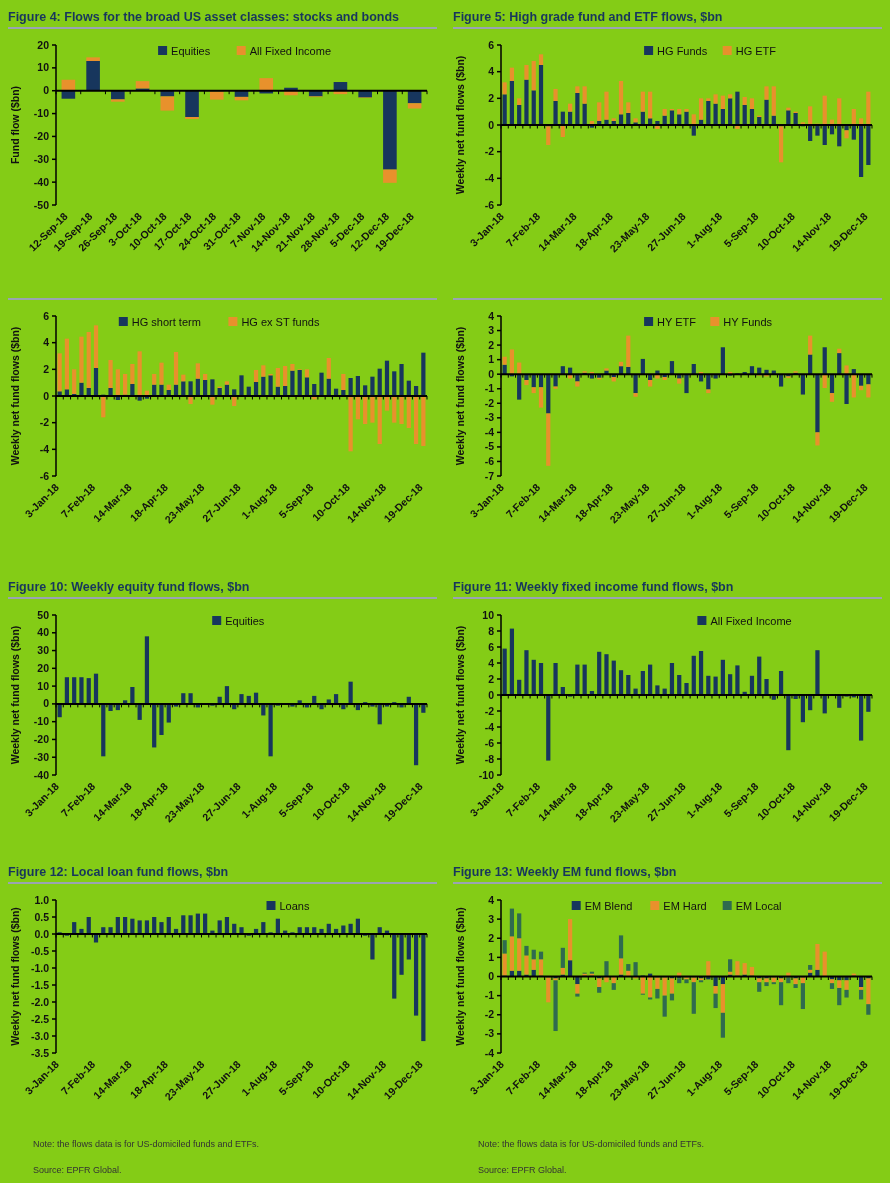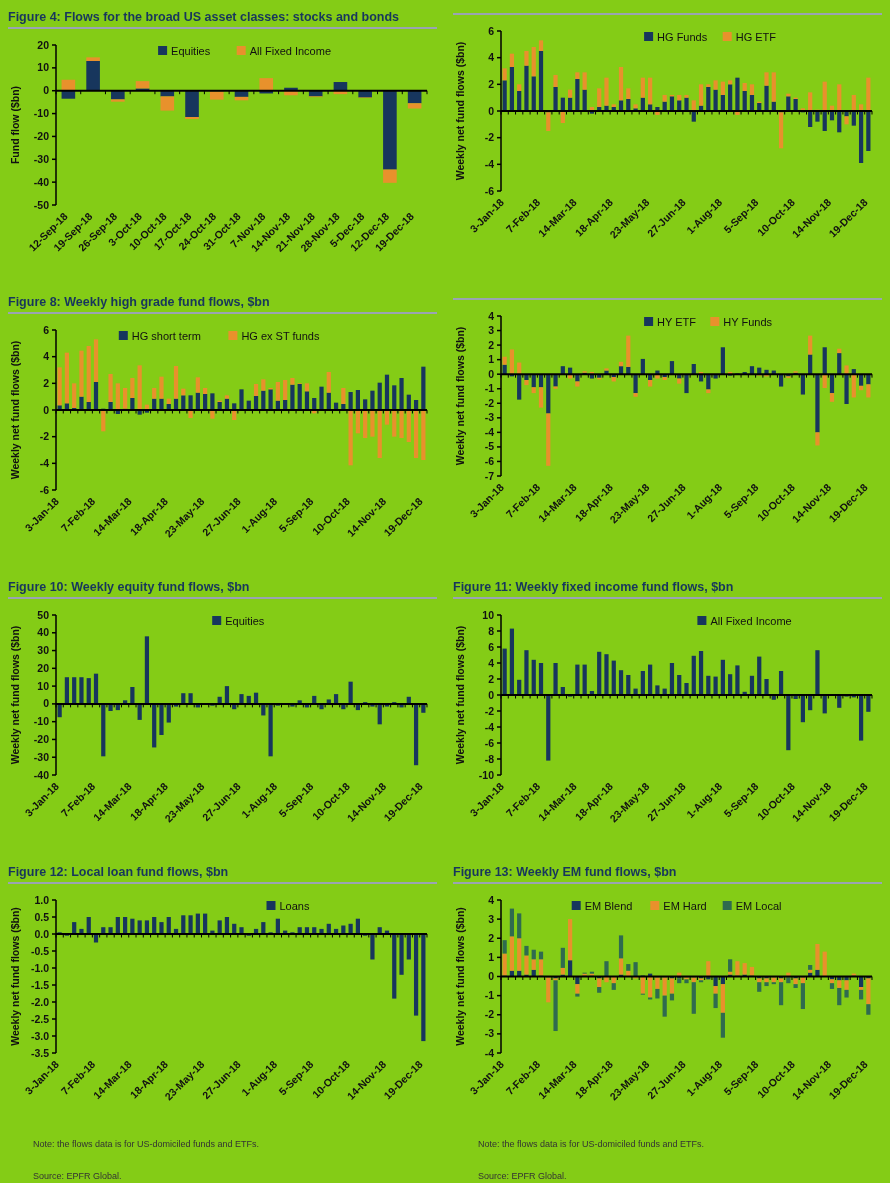--- a/index.html
+++ b/index.html
@@ -5,21 +5,21 @@
   html,body{margin:0;padding:0;background:#ffffff;}
   .page{width:890px;height:1183px;background:#84cc16;overflow:hidden;
         font-family:"Liberation Sans",sans-serif;}
   .grid{display:grid;grid-template-columns:445px 445px;
         grid-template-rows:285px 285px 285px 328px;}
   .cell{box-sizing:border-box;padding:10px 8px 0 8px;}
   .fig-title{font-size:12.5px;font-weight:700;color:#17365D;margin:0;
              white-space:nowrap;letter-spacing:0;}
   .fig-rule{height:2px;background:#9aa4b2;margin:3px 0 2px 0;}
   .note{font-size:9px;color:#333;margin:6px 0 0 2px;padding-left:23px;}
-  .note + .note{margin-top:22px;}
+  .note + .note{margin-top:16px;}
   svg text{font-family:"Liberation Sans",sans-serif;fill:#111;}
 </style>
 </head>
 <body>
 
 <div class="page">
   <div class="grid">
 
     <section class="cell">
       <h3 class="fig-title">Figure 4: Flows for the broad US asset classes: stocks and bonds</h3>
@@ -106,20 +106,21 @@
           <text x="406.6333333333333" y="186" text-anchor="end" font-size="10.5" font-weight="700" transform="rotate(-45 406.6333333333333 186)">19-Dec-18</text>
           <text x="11" y="94" text-anchor="middle" font-size="10.5" font-weight="700" transform="rotate(-90 11 94)">Fund flow ($bn)</text>
           <rect x="150.10000000000002" y="15" width="9" height="9" fill="#17365D"></rect>
           <text x="163.10000000000002" y="23.5" font-size="11">Equities</text>
           <rect x="228.70000000000002" y="15" width="9" height="9" fill="#E8912C"></rect>
           <text x="241.70000000000002" y="23.5" font-size="11">All Fixed Income</text>
         </svg>
     </section>
 
     <section class="cell">
+      <h3 class="fig-title">Figure 5: High grade fund and ETF flows, $bn</h3>
       <div class="fig-rule"></div>
       <svg class="chart" width="429" height="250">
           <line x1="48" y1="14" x2="48" y2="174" stroke="#000" stroke-width="1.5"></line>
           <line x1="44" y1="174" x2="48" y2="174" stroke="#000" stroke-width="1.5"></line>
           <text x="41" y="177.5" text-anchor="end" font-size="10.5" font-weight="700">-6</text>
           <line x1="44" y1="147.33333333333334" x2="48" y2="147.33333333333334" stroke="#000" stroke-width="1.5"></line>
           <text x="41" y="150.83333333333334" text-anchor="end" font-size="10.5" font-weight="700">-4</text>
           <line x1="44" y1="120.66666666666666" x2="48" y2="120.66666666666666" stroke="#000" stroke-width="1.5"></line>
           <text x="41" y="124.16666666666666" text-anchor="end" font-size="10.5" font-weight="700">-2</text>
           <line x1="44" y1="94" x2="48" y2="94" stroke="#000" stroke-width="1.5"></line>
@@ -298,21 +299,20 @@
           <text x="415.3627450980392" y="186" text-anchor="end" font-size="10.5" font-weight="700" transform="rotate(-45 415.3627450980392 186)">19-Dec-18</text>
           <text x="11" y="94" text-anchor="middle" font-size="10.5" font-weight="700" transform="rotate(-90 11 94)">Weekly net fund flows ($bn)</text>
           <rect x="191.1" y="15" width="9" height="9" fill="#17365D"></rect>
           <text x="204.1" y="23.5" font-size="11">HG Funds</text>
           <rect x="269.7" y="15" width="9" height="9" fill="#E8912C"></rect>
           <text x="282.7" y="23.5" font-size="11">HG ETF</text>
         </svg>
     </section>
 
     <section class="cell">
-      <h3 class="fig-title">Figure 8: Weekly high grade fund flows, $bn</h3>
       <div class="fig-rule"></div>
       <svg class="chart" width="429" height="250">
           <line x1="48" y1="14" x2="48" y2="174" stroke="#000" stroke-width="1.5"></line>
           <line x1="44" y1="174" x2="48" y2="174" stroke="#000" stroke-width="1.5"></line>
           <text x="41" y="177.5" text-anchor="end" font-size="10.5" font-weight="700">-6</text>
           <line x1="44" y1="147.33333333333334" x2="48" y2="147.33333333333334" stroke="#000" stroke-width="1.5"></line>
           <text x="41" y="150.83333333333334" text-anchor="end" font-size="10.5" font-weight="700">-4</text>
           <line x1="44" y1="120.66666666666666" x2="48" y2="120.66666666666666" stroke="#000" stroke-width="1.5"></line>
           <text x="41" y="124.16666666666666" text-anchor="end" font-size="10.5" font-weight="700">-2</text>
           <line x1="44" y1="94" x2="48" y2="94" stroke="#000" stroke-width="1.5"></line>

